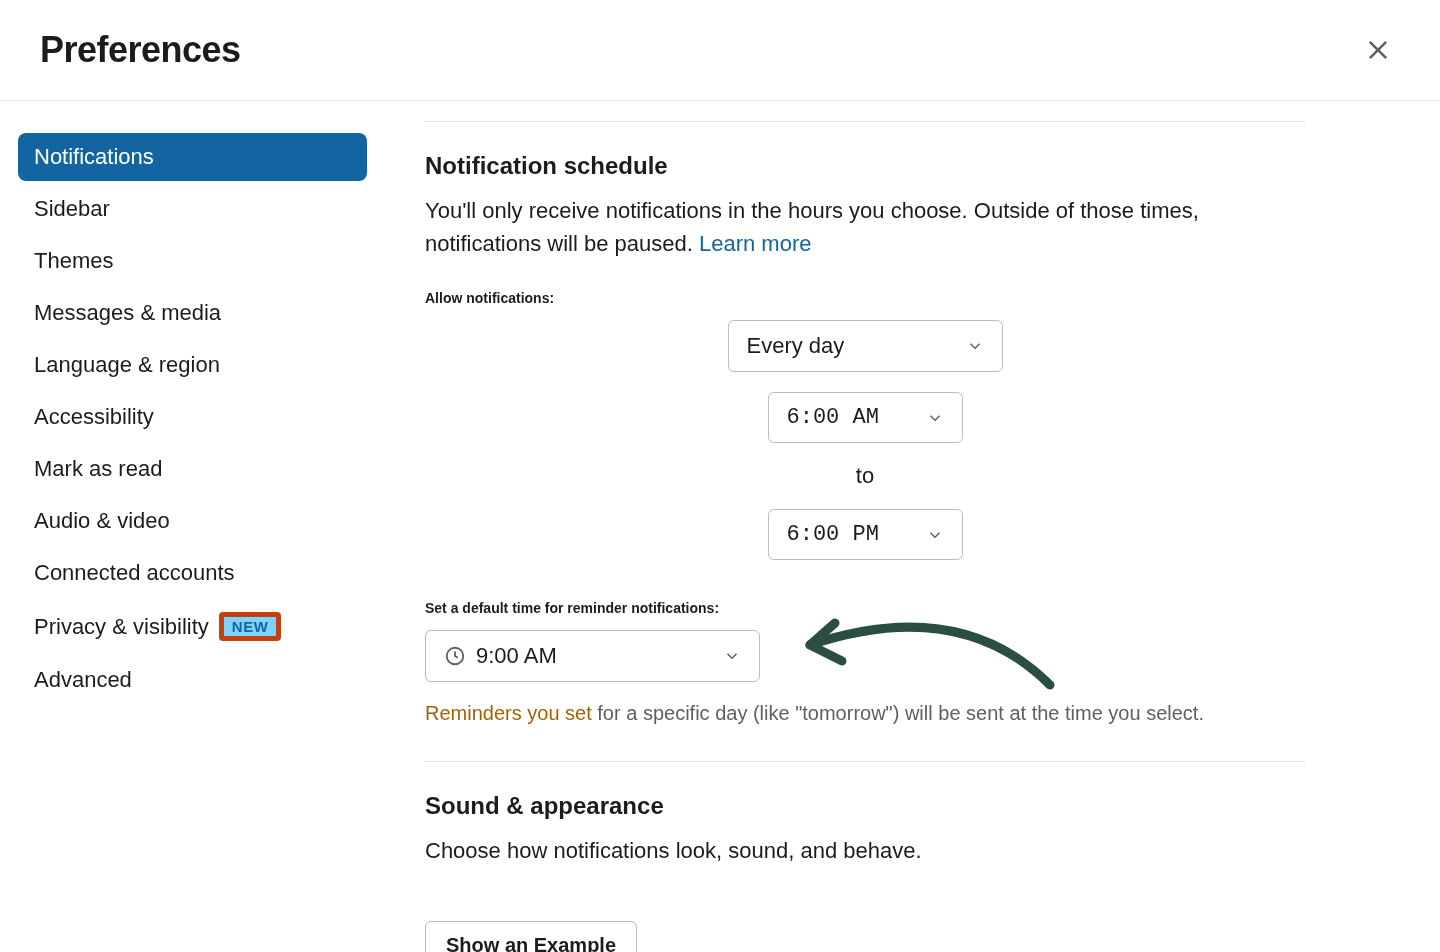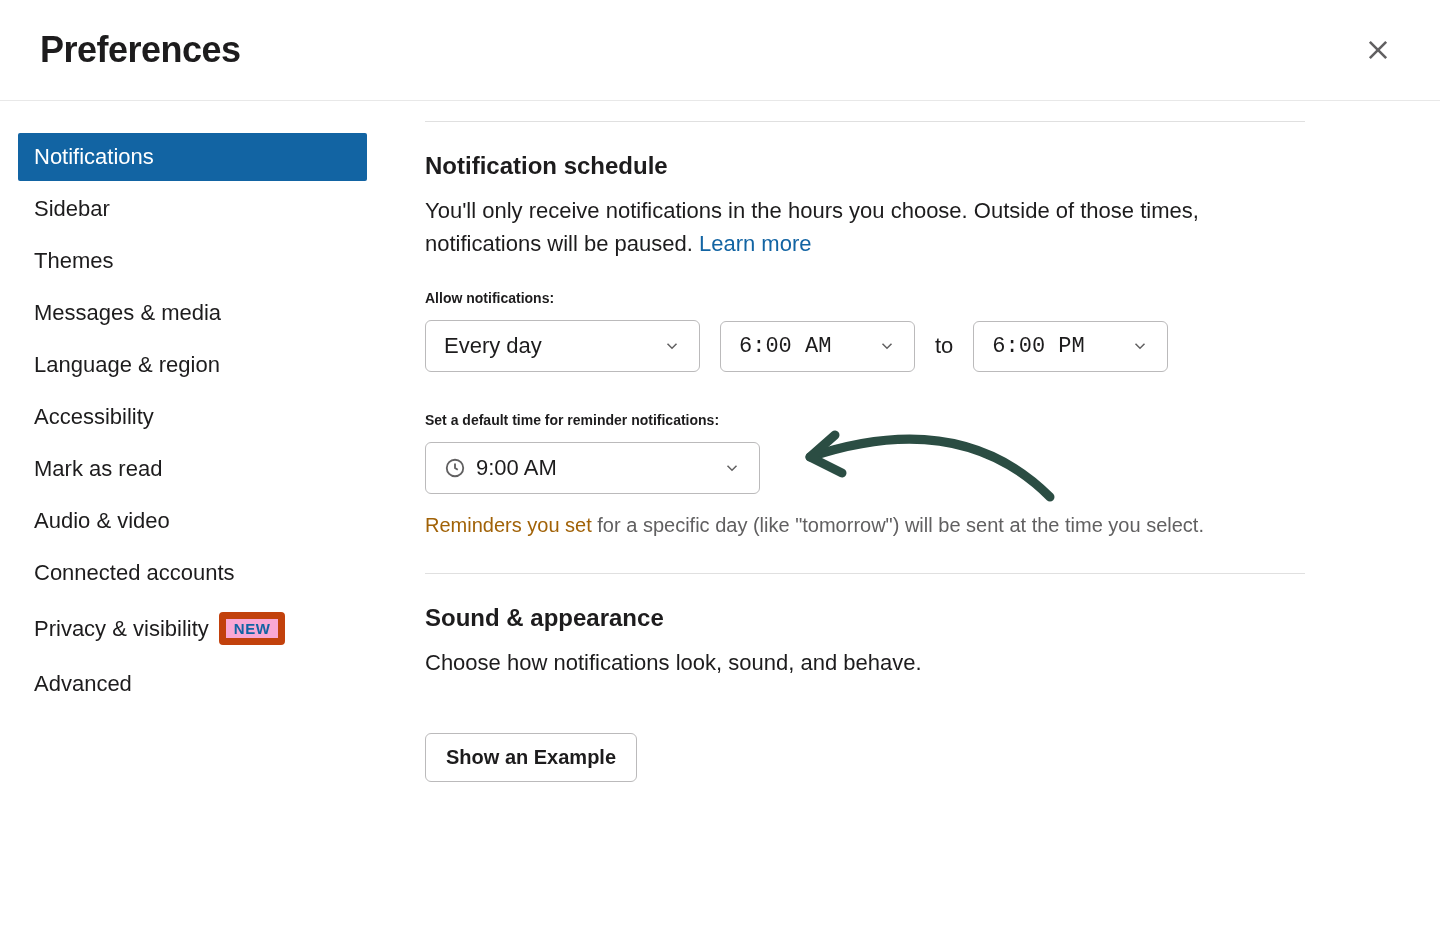--- a/index.html
+++ b/index.html
@@ -41,38 +41,38 @@
     .body {
       display: flex;
     }
     .sidebar {
       width: 385px;
       flex-shrink: 0;
       padding: 32px 18px 0 18px;
     }
     .sidebar-item {
       padding: 11px 16px;
-      border-radius: 2px;
+      border-radius: 8px;
       font-size: 22px;
       cursor: pointer;
       color: #1d1c1d;
       display: flex;
       align-items: center;
       gap: 10px;
       margin-bottom: 4px;
     }
     .sidebar-item.active {
       background: #1264a3;
       color: #fff;
     }
     .badge-new {
       display: inline-block;
-      background: #f9a8d4;
+      background: #7dd3fc;
       color: #1264a3;
-      border: 7px solid #c2410c;
+      border: 5px solid #c2410c;
       border-radius: 4px;
       padding: 1px 8px;
       font-size: 15px;
       font-weight: 600;
       letter-spacing: 0.5px;
     }
     .content {
       flex: 1;
       padding: 20px 40px 40px 40px;
       max-width: 960px;
@@ -101,20 +101,21 @@
     .field-label {
       font-size: 14px;
       font-weight: 800;
       margin-bottom: 14px;
     }
     .select-row {
       display: flex;
       align-items: center;
       gap: 20px;
       margin-bottom: 40px;
+      flex-direction: column;
     }
     .select {
       display: inline-flex;
       align-items: center;
       justify-content: space-between;
       border: 1px solid #bbbabb;
       border-radius: 6px;
       padding: 12px 18px;
       font-size: 22px;
       background: #fff;

